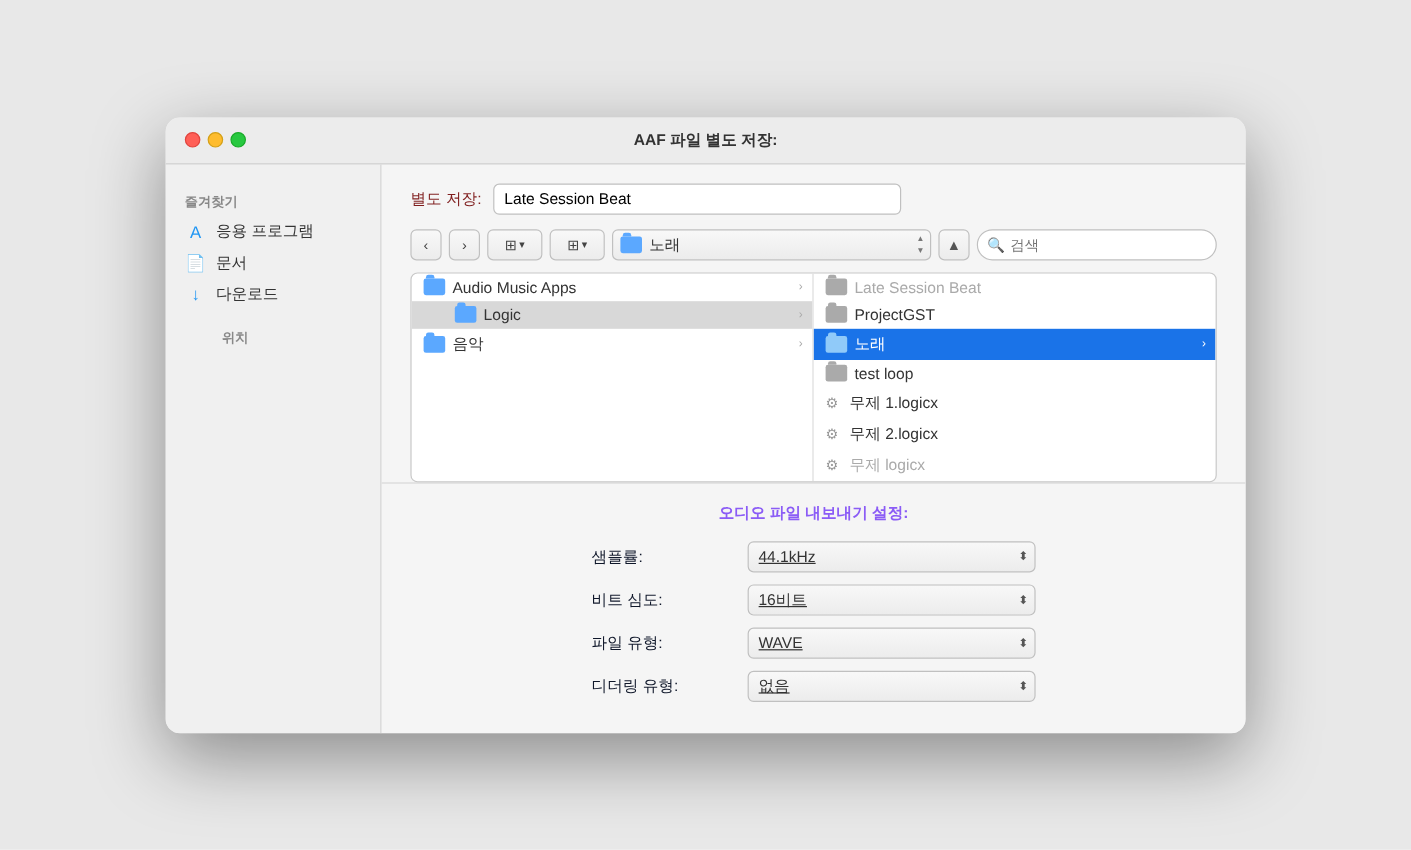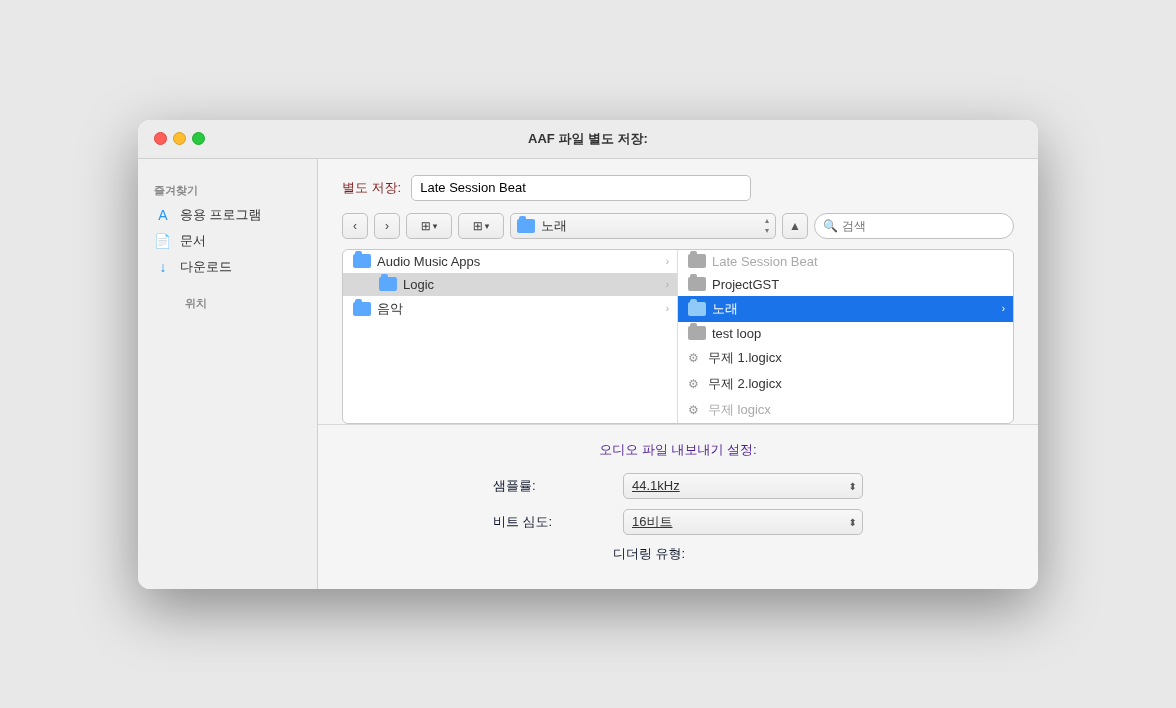--- a/index.html
+++ b/index.html
@@ -258,22 +258,22 @@
       background: #aaa;
     }
     .chevron-right { margin-left: auto; font-size: 10px; color: #aaa; }
     .file-item.selected .chevron-right { color: white; }
     .settings-section {
       padding: 16px 24px;
       border-top: 1px solid #d8d8d8;
     }
     .settings-title {
       font-size: 13px;
-      font-weight: 400;
-      color: #4c1d95;
+      font-weight: 700;
+      color: #8b5cf6;
       text-align: center;
       margin-bottom: 14px;
     }
     .settings-row {
       display: flex;
       align-items: center;
       margin-bottom: 10px;
       justify-content: center;
     }
     .settings-label {
@@ -507,21 +507,41 @@
           <span class="settings-label">비트 심도:</span>
           <div class="select-wrapper">
             <select>
               <option>16비트</option>
               <option>24비트</option>
               <option>32비트</option>
             </select>
           </div>
         </div>
 
+        <div class="settings-row">
+          <span class="settings-label">파일 유형:</span>
+          <div class="select-wrapper">
+            <select>
+              <option>WAVE</option>
+              <option>AIFF</option>
+              <option>CAF</option>
+              <option>MP3</option>
+              <option>AAC</option>
+            </select>
+          </div>
+        </div>
 
         <div class="settings-row">
           <span class="settings-label">디더링 유형:</span>
+          <div class="select-wrapper">
+            <select>
+              <option>없음</option>
+              <option>POW-r 1</option>
+              <option>POW-r 2</option>
+              <option>POW-r 3</option>
+            </select>
+          </div>
         </div>
       </div>
     </div>
   </div>
 
 </div>
 
 </body></html>

